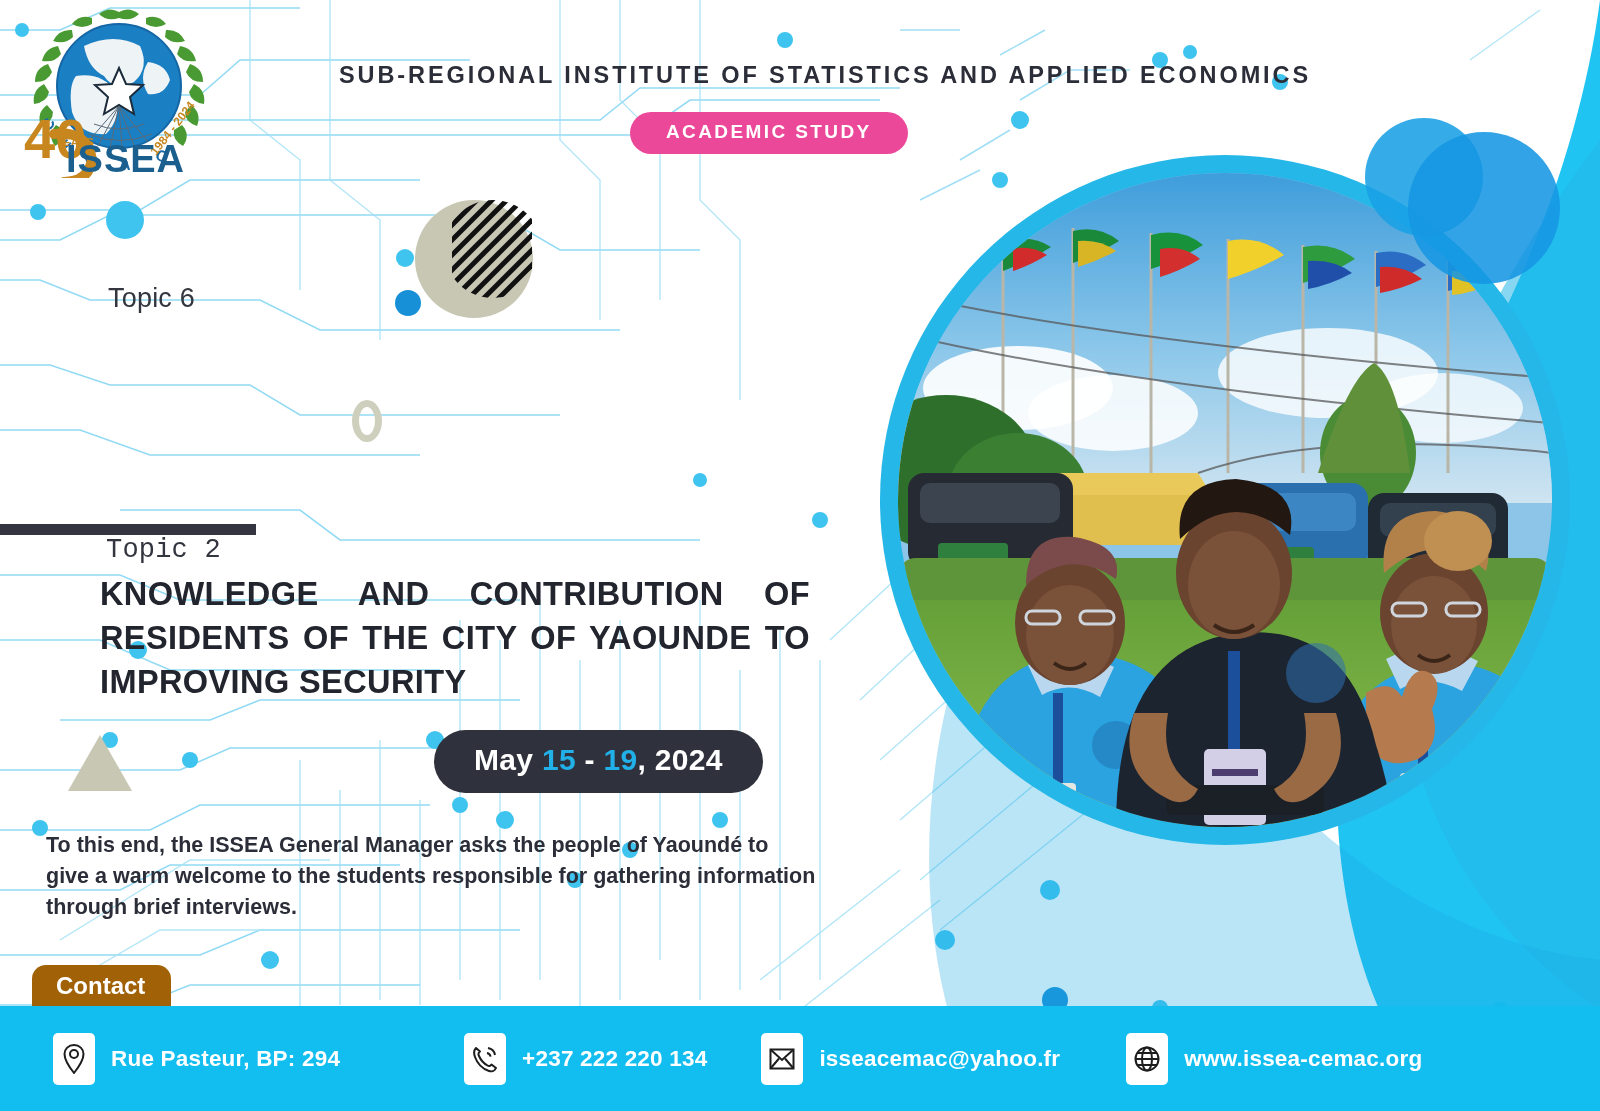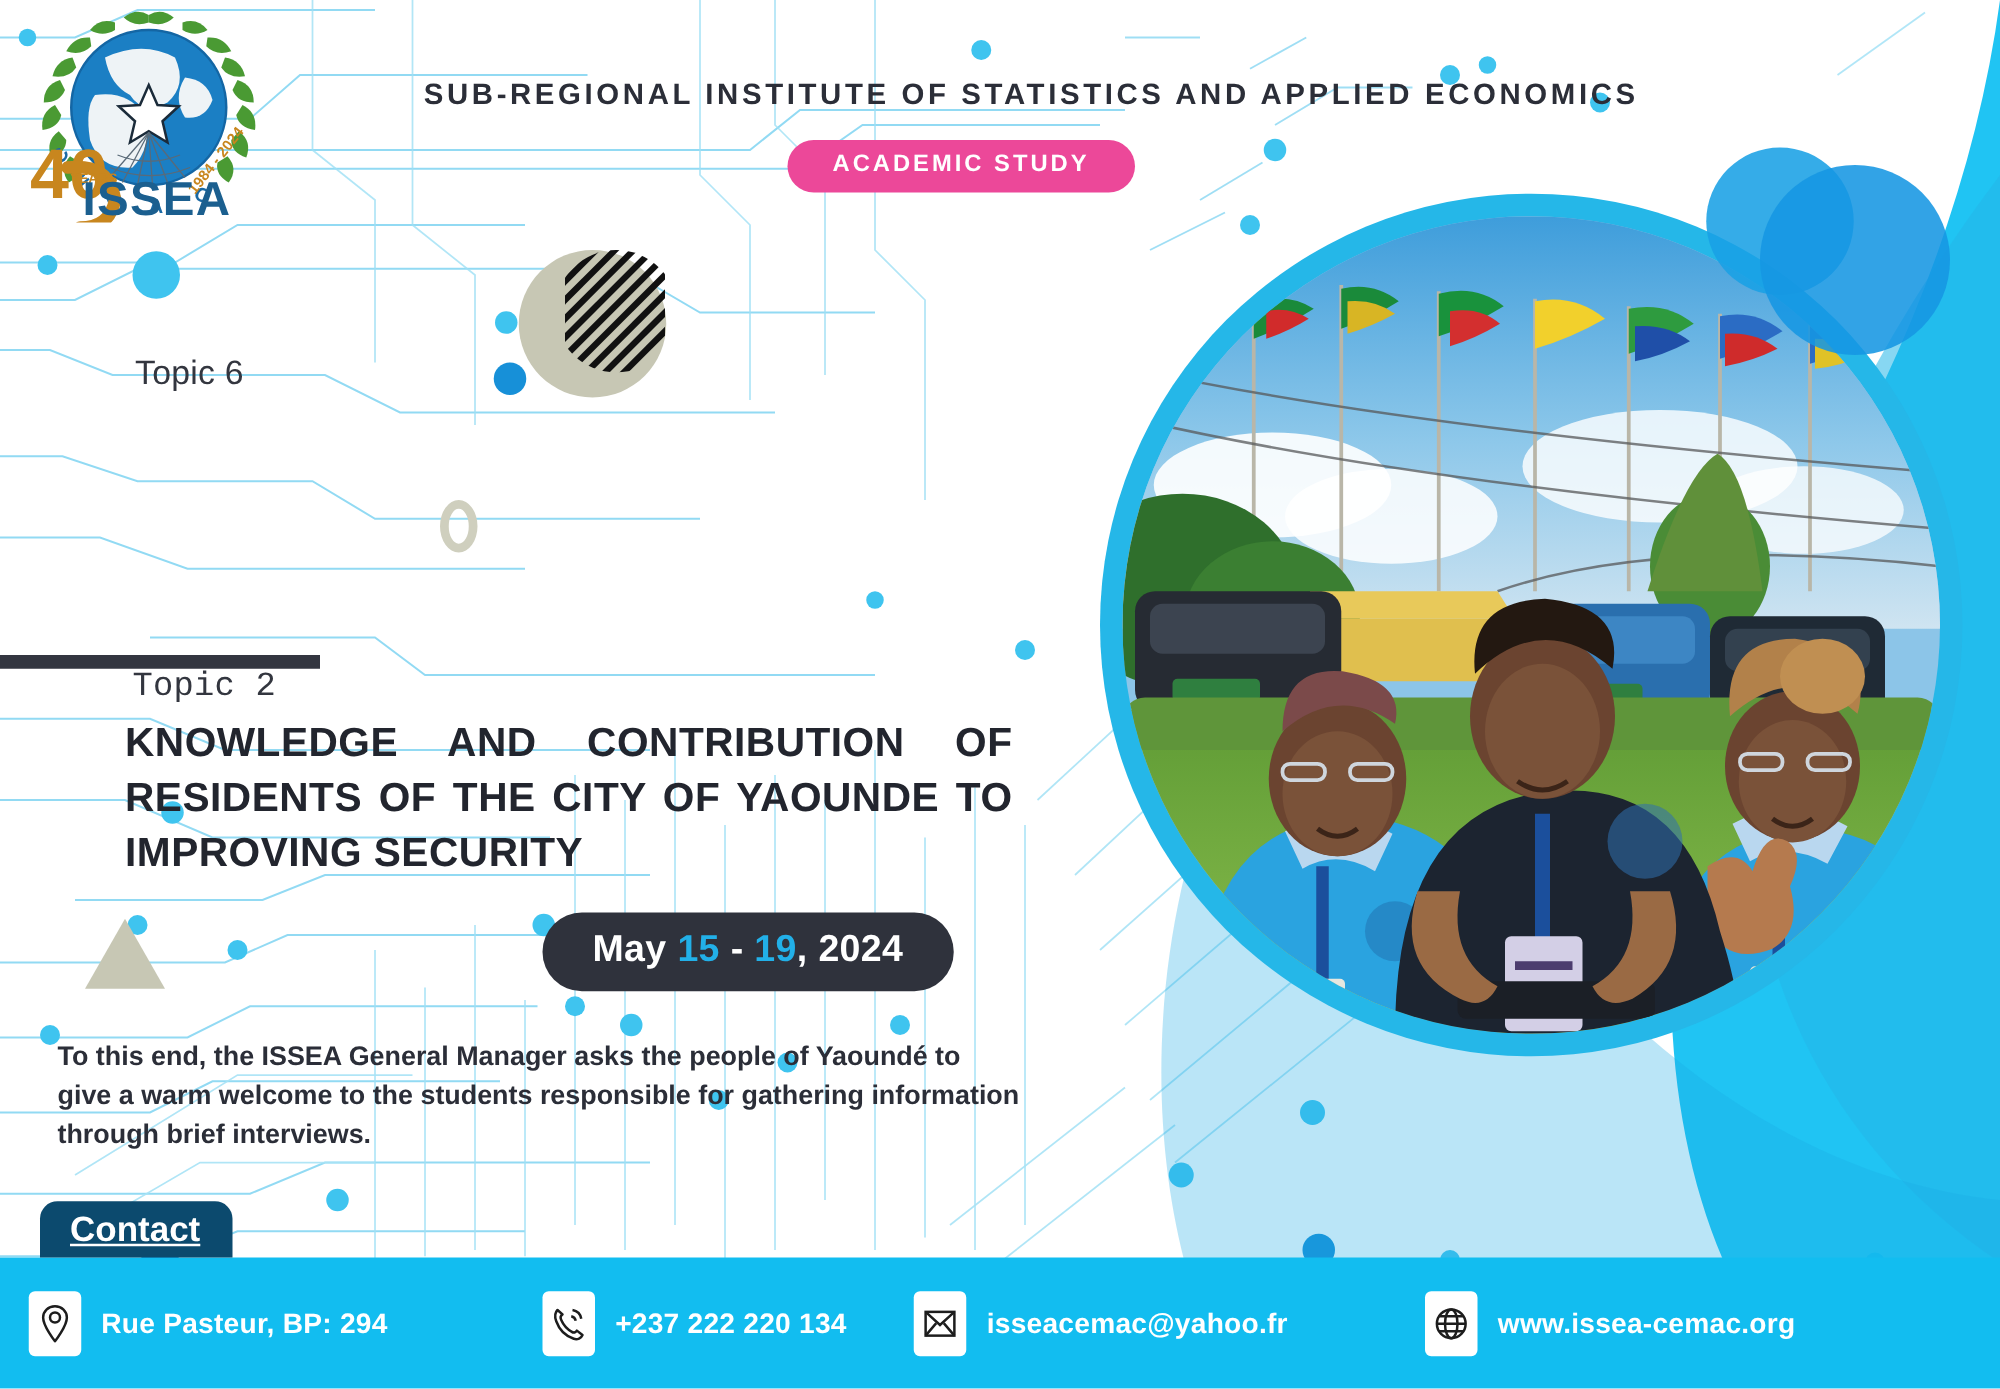--- a/index.html
+++ b/index.html
@@ -178,46 +178,45 @@
 
   
   .footer-bar {
     position: absolute; left: 0; bottom: 0;
     width: 1600px; height: 105px;
     background: #12bdf0;
     z-index: 7;
   }
   .contact-tab {
     position: absolute; left: 32px; bottom: 105px;
-    background: #0c4a6e;
+    background: #a16207;
     border-radius: 14px 14px 0 0;
     padding: 7px 26px 6px 24px;
     color: #ffffff;
-    font-size: 28px;
+    font-size: 24px;
     font-weight: 700;
     z-index: 8;
-    text-decoration: underline;
   }
   .contact-row {
     position: absolute; left: 0; bottom: 0;
     width: 1600px; height: 105px;
     display: flex;
     align-items: center;
     z-index: 9;
   }
   .contact-item {
     display: flex;
     align-items: center;
     gap: 16px;
     color: #ffffff;
   }
-  #contact-address { margin-left: 23px; }
+  #contact-address { margin-left: 53px; }
   #contact-phone   { margin-left: 124px; }
   #contact-email   { margin-left: 54px; }
-  #contact-website { margin-left: 110px; }
+  #contact-website { margin-left: 66px; }
   .contact-icon {
     width: 42px; height: 52px;
     background: #ffffff;
     border-radius: 5px;
     display: flex; align-items: center; justify-content: center;
     flex: 0 0 auto;
   }
   .contact-text {
     font-size: 22.5px;
     font-weight: 700;

